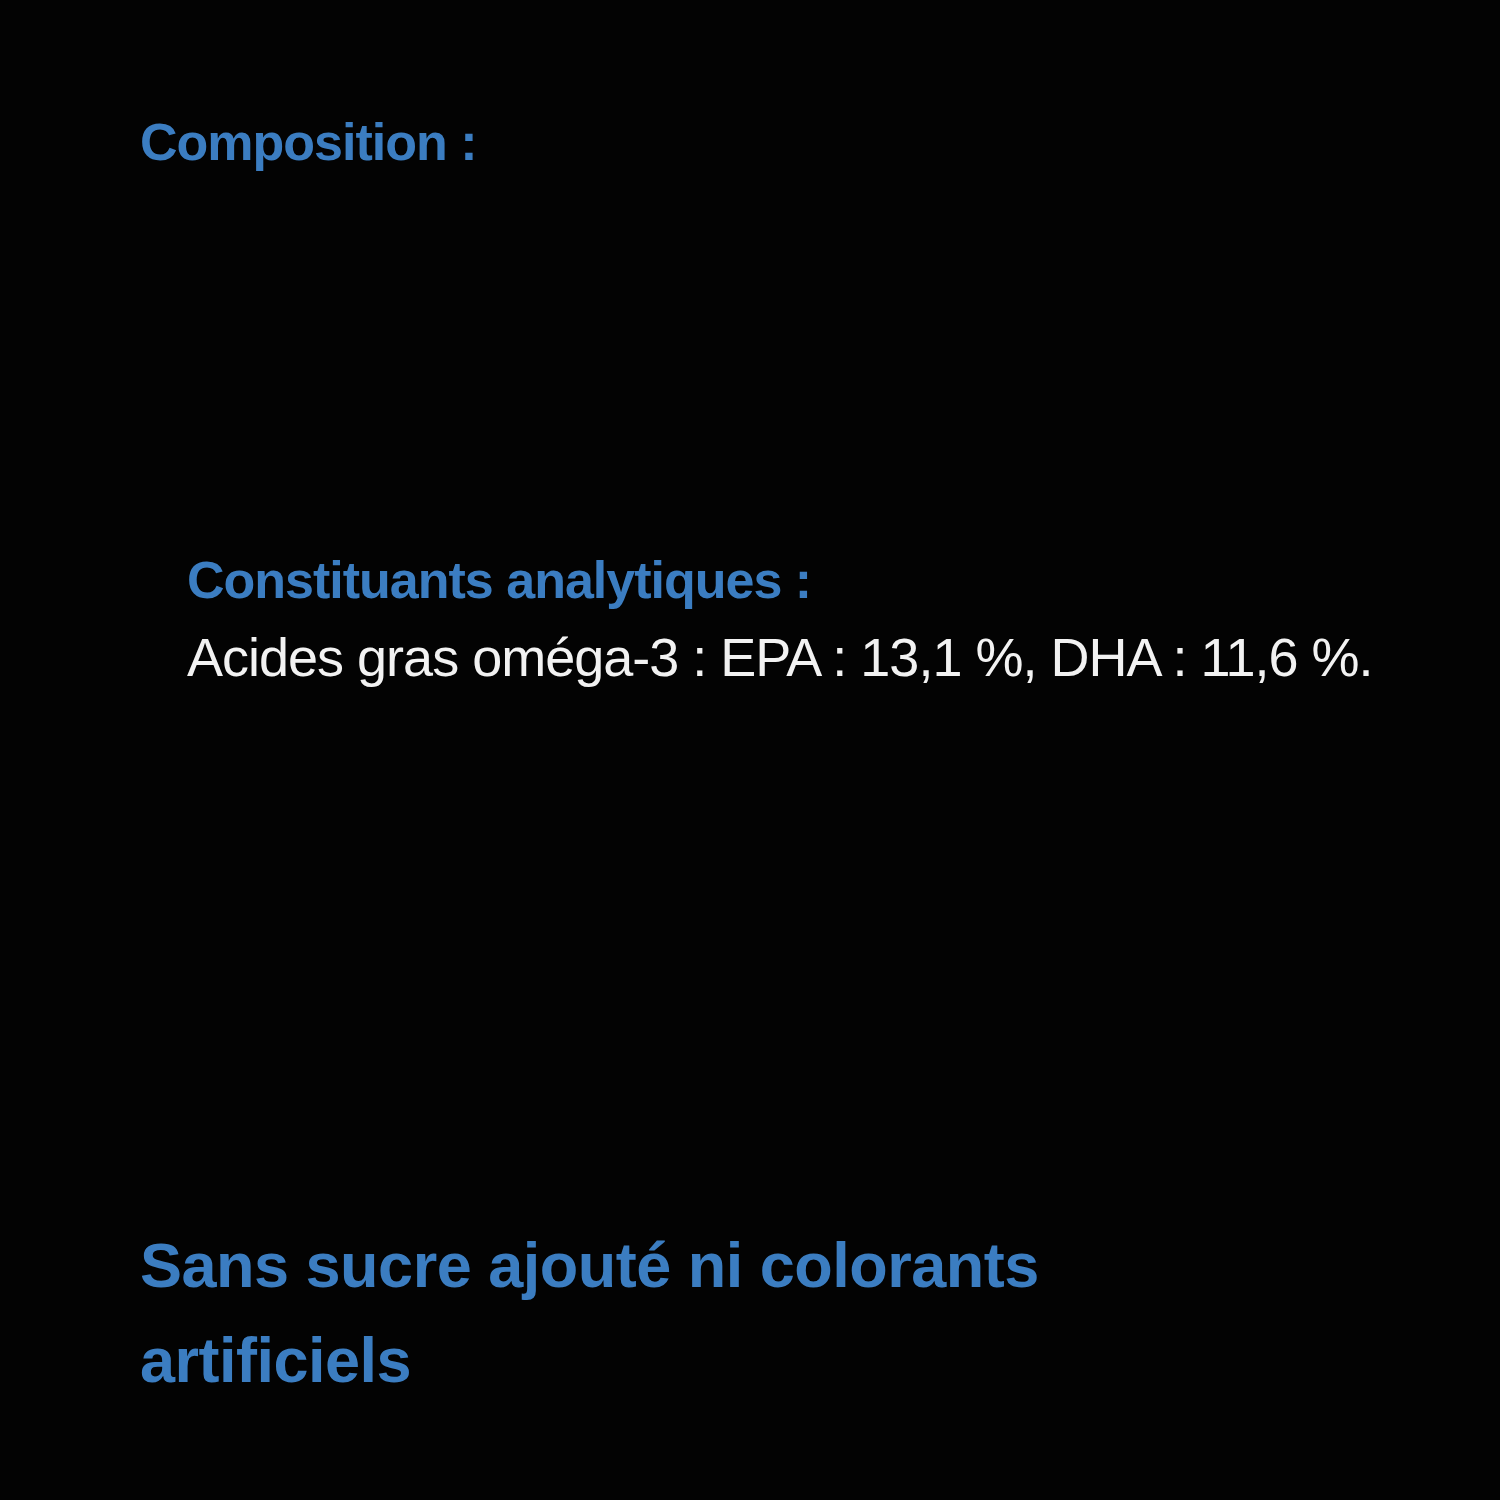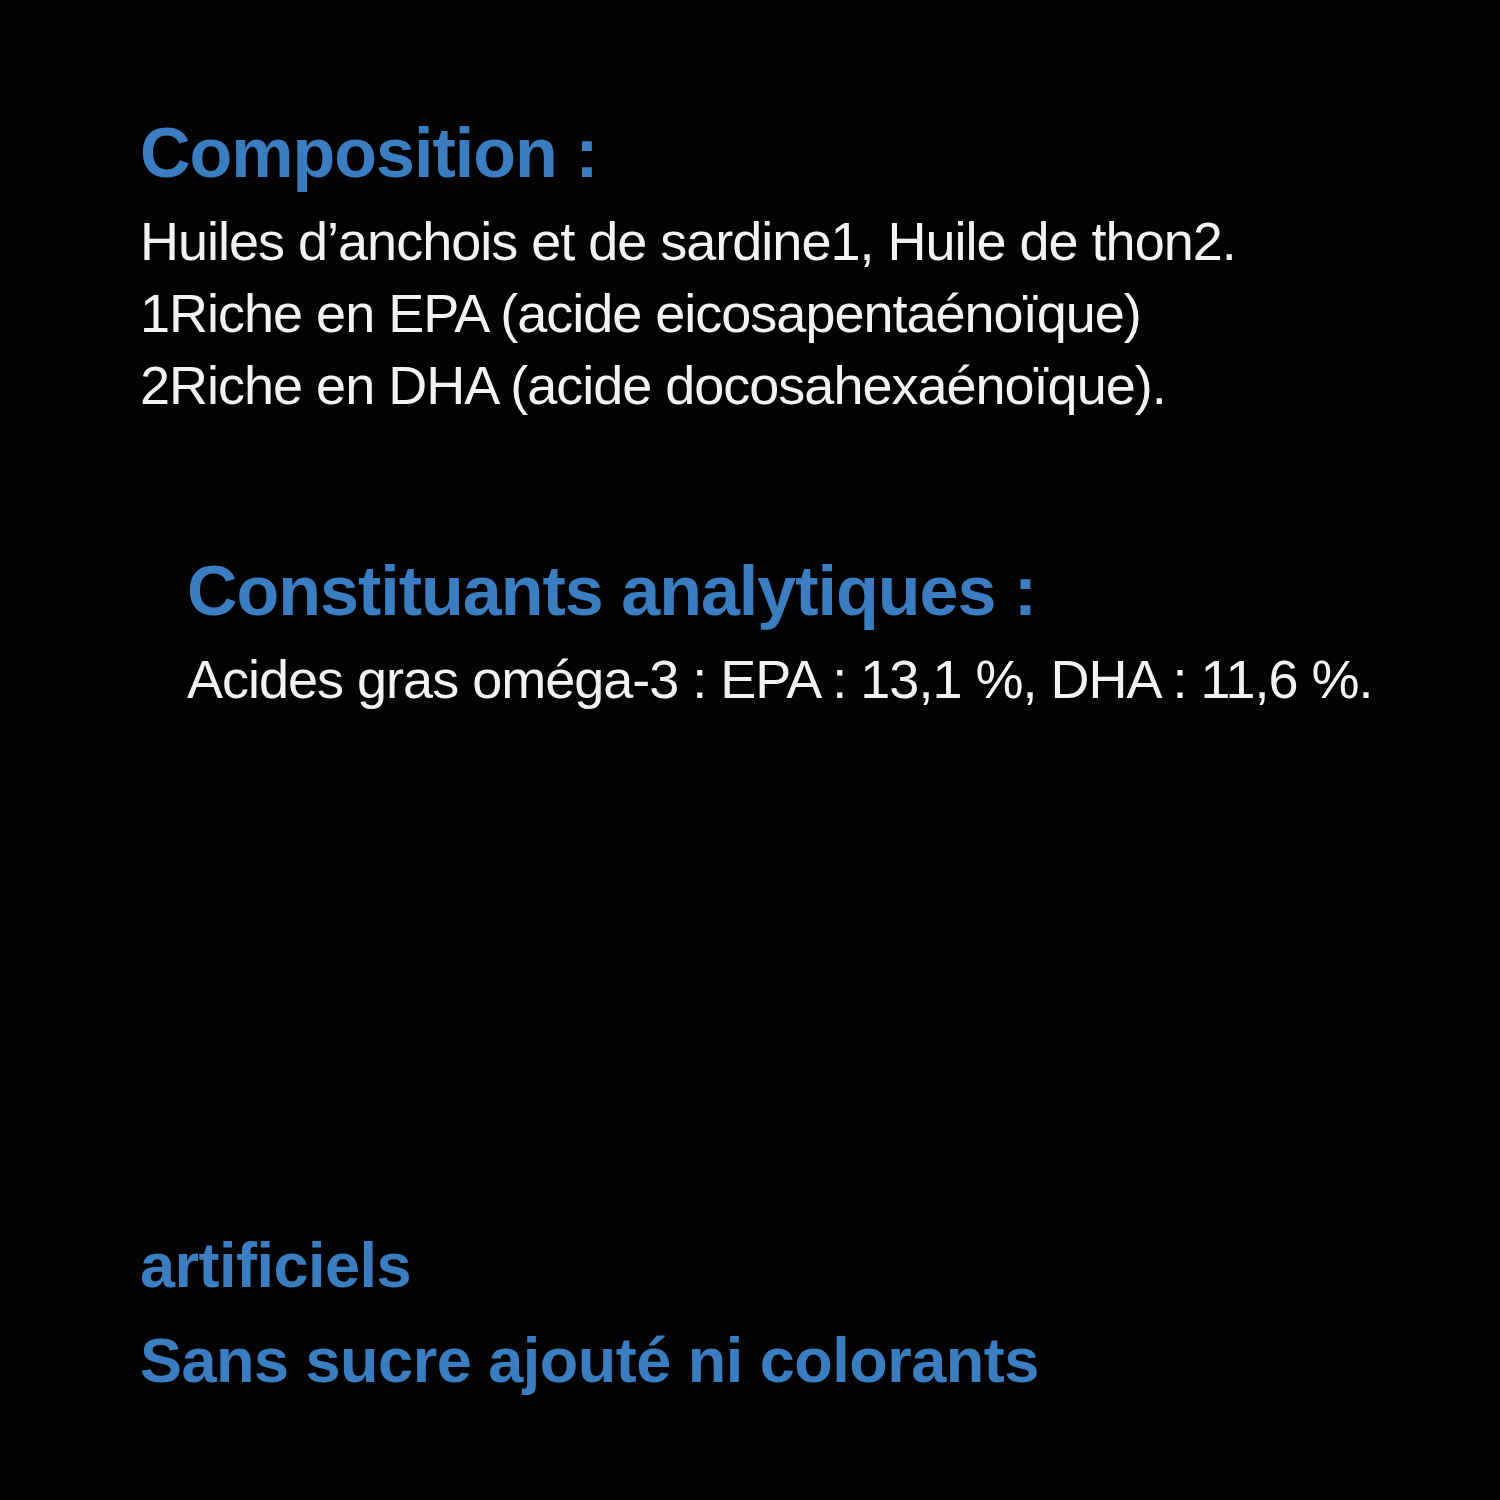--- a/index.html
+++ b/index.html
@@ -33,21 +33,21 @@
   .rule-top { top: 65px; }
   .rule-bottom { top: 1432px; height: 6px; }
 
   .sec { position: absolute; left: 140px; }
   .sec1 { top: 112px; }
   .sec2 { top: 550px; margin-left: 47px; }
 
   .heading {
     margin: 0;
     color: #3b7dc1;
-    font-size: 70px;
+    font-size: 52px;
     font-weight: 700;
     line-height: 1.18;
     letter-spacing: -1px;
     white-space: nowrap;
   }
   .body {
     margin-top: 10px;
     color: #f2f2f2;
     font-size: 54px;
     font-weight: 400;
@@ -74,34 +74,29 @@
 </style>
 </head>
 <body>
 
 <div class="page">
 
   <div class="rule rule-top"></div>
 
   <section class="sec sec1">
     <h1 class="heading">Composition :</h1>
-    <div class="body">
-      <div class="body-line">Huiles d’anchois et de sardine1, Huile de thon2.</div>
-      <div class="body-line">1Riche en EPA (acide eicosapentaénoïque)</div>
-      <div class="body-line">2Riche en DHA (acide docosahexaénoïque).</div>
-    </div>
   </section>
 
   <section class="sec sec2">
     <h1 class="heading">Constituants analytiques :</h1>
     <div class="body">
       <div class="body-line">Acides gras oméga-3 : EPA : 13,1 %, DHA : 11,6 %.</div>
     </div>
   </section>
 
   <div class="claim">
+    <div class="claim-line">Sans sucre ajouté ni colorants</div>
     <div class="claim-line">artificiels</div>
-    <div class="claim-line">Sans sucre ajouté ni colorants</div>
   </div>
 
   <div class="rule rule-bottom"></div>
 
 </div>
 
 </body></html>

